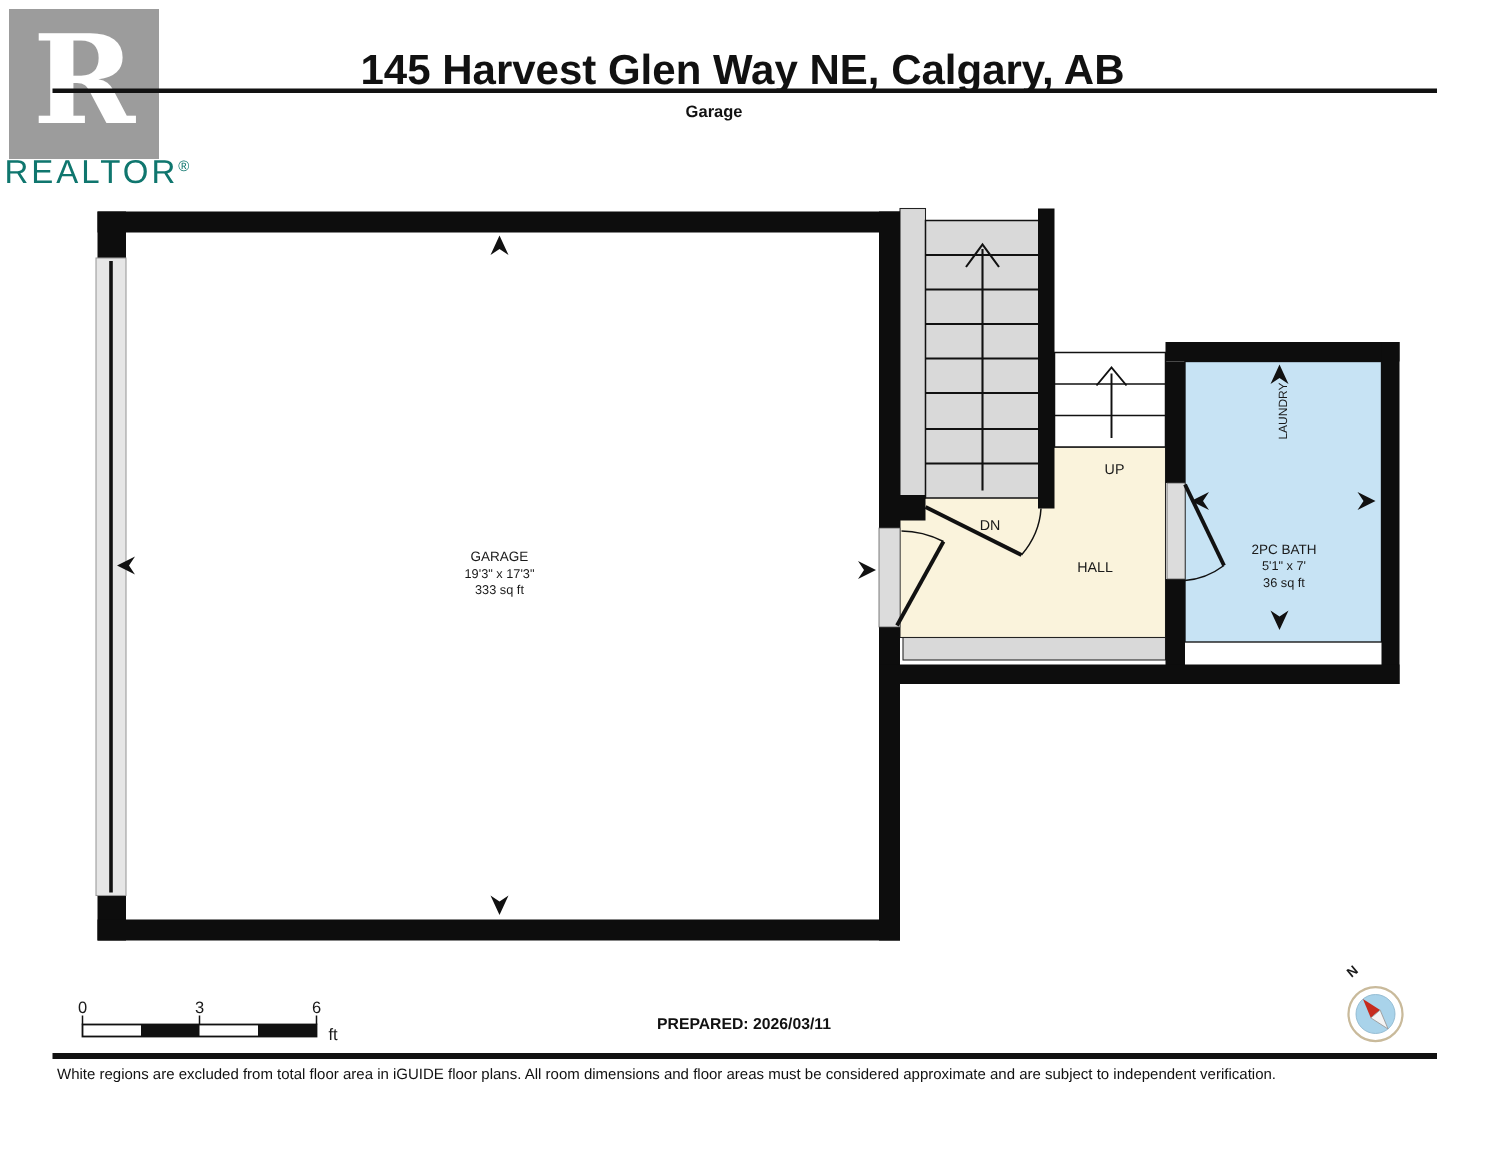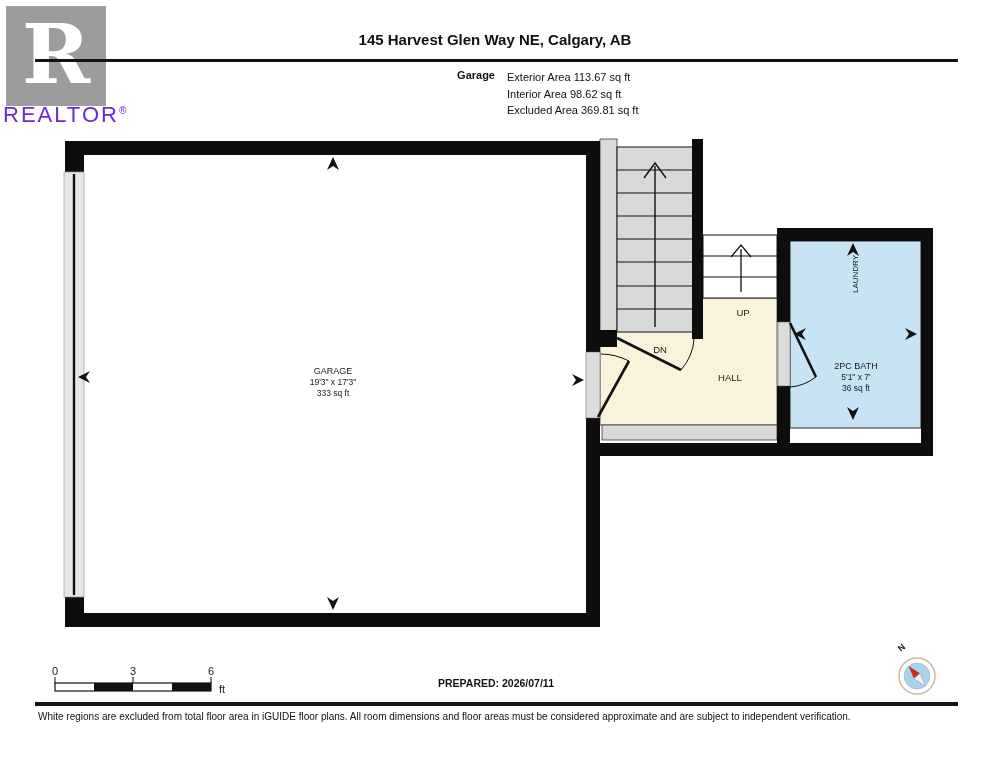--- a/index.html
+++ b/index.html
@@ -5,23 +5,23 @@
 <style>
   html,body{margin:0;padding:0;background:#fff;}
   .page{position:relative;width:993px;height:768px;background:#fff;overflow:hidden;
         font-family:"Liberation Sans",sans-serif;color:#111;}
   .abs{position:absolute;}
   
   .logo-box{left:6px;top:6px;width:100px;height:100px;background:#9c9c9c;
             display:flex;align-items:center;justify-content:center;}
   .logo-r{font-family:"DejaVu Serif",serif;font-weight:bold;font-size:82px;color:#fff;
           line-height:1;transform:translateY(-2px);}
-  .brand-word{left:3px;top:102px;font-size:22px;letter-spacing:2px;color:#6d28d9;}
+  .brand-word{left:3px;top:102px;font-size:22px;letter-spacing:2px;color:#0f766e;}
   .brand-word sup{font-size:10px;}
-  .title{left:150px;top:31px;width:690px;text-align:center;font-size:15px;font-weight:bold;}
+  .title{left:150px;top:31px;width:690px;text-align:center;font-size:28px;font-weight:bold;}
   .title-rule{left:35px;top:59px;width:923px;height:3px;background:#111;}
   .floor-label{left:330px;top:69px;width:165px;text-align:right;font-size:11px;font-weight:bold;}
   .area-lines{left:507px;top:69px;font-size:11px;line-height:16.5px;}
   
   .prepared{left:396px;top:677px;width:200px;text-align:center;font-size:10.5px;font-weight:bold;}
   .footer-rule{left:35px;top:702px;width:923px;height:4px;background:#111;}
   .footer-note{left:38px;top:711px;width:930px;font-size:10px;color:#111;}
   svg text{font-family:"Liberation Sans",sans-serif;fill:#1a1a1a;}
 </style>
 </head>
@@ -31,25 +31,20 @@
 
   <div class="abs logo-box">
     <span class="logo-r">R</span>
   </div>
   <div class="abs brand-word"><span>REALTOR</span><sup>®</sup></div>
 
   <div class="abs title">145 Harvest Glen Way NE, Calgary, AB</div>
   <div class="abs title-rule"></div>
 
   <div class="abs floor-label">Garage</div>
-  <div class="abs area-lines">
-    <div>Exterior Area 113.67 sq ft</div>
-    <div>Interior Area 98.62 sq ft</div>
-    <div>Excluded Area 369.81 sq ft</div>
-  </div>
 
   <svg class="abs" style="left:0;top:0" width="993" height="768" viewBox="0 0 993 768">
 
     <g>
       <rect x="600" y="298" width="177" height="127" stroke="#222" stroke-width="0.7" fill="#FAF3DC"></rect>
       <rect x="602" y="425" width="175" height="15" fill="#D9D9D9" stroke="#222" stroke-width="0.7"></rect>
     </g>
 
     <g>
       <rect x="600" y="139" width="17" height="193" fill="#D9D9D9" stroke="#222" stroke-width="0.7"></rect>
@@ -163,17 +158,17 @@
 
     <g>
       <circle cx="917" cy="676" r="18" fill="#ffffff" stroke="#C9BA9B" stroke-width="1.5"></circle>
       <circle cx="917" cy="676" r="13" stroke="#8FB8CF" stroke-width="0.6" fill="#A9D3EA"></circle>
       <polygon points="908.6,666 920.1,673.4 913.9,678.6" fill="#C62B1E"></polygon>
       <polygon points="925.4,686 920.1,673.4 913.9,678.6" fill="#f4f4f4" stroke="#9a9a9a" stroke-width="0.6"></polygon>
       <text x="901" y="652" font-size="9" font-weight="bold" transform="rotate(-40 901 652)">N</text>
     </g>
   </svg>
 
-  <div class="abs prepared">PREPARED: 2026/07/11</div>
+  <div class="abs prepared">PREPARED: 2026/03/11</div>
   <div class="abs footer-rule"></div>
   <div class="abs footer-note">White regions are excluded from total floor area in iGUIDE floor plans. All room dimensions and floor areas must be considered approximate and are subject to independent verification.</div>
 
 </div>
 
 </body></html>

